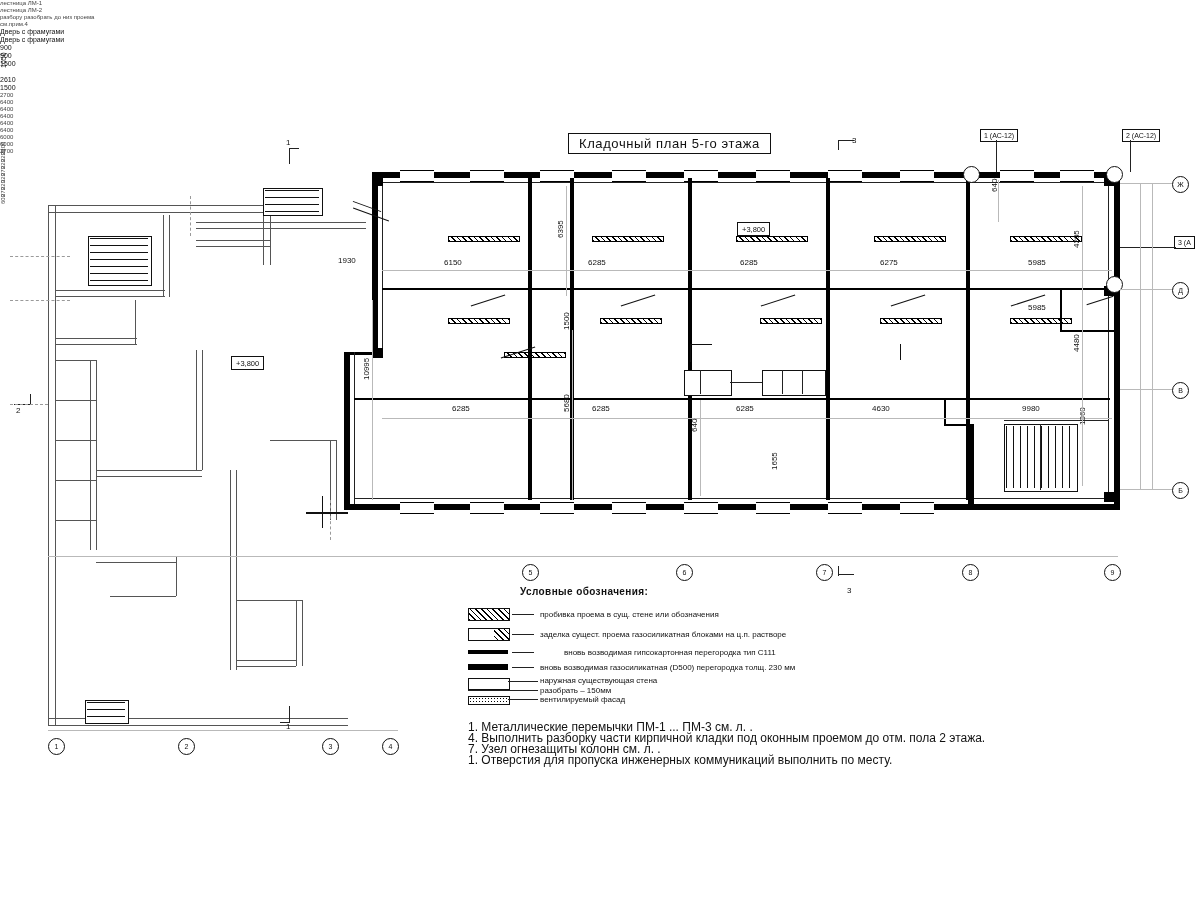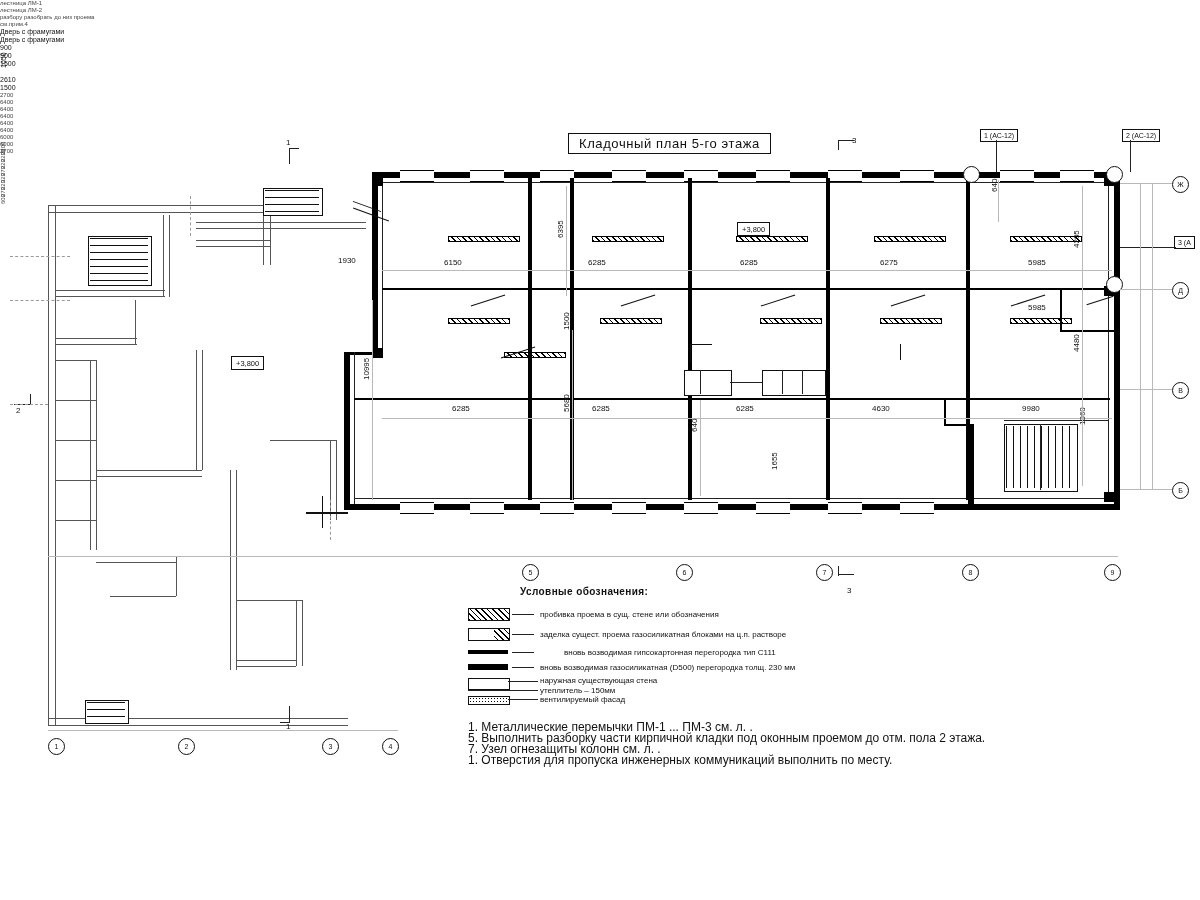--- a/index.html
+++ b/index.html
@@ -440,27 +440,27 @@
   </div>
 
   <div>
     <div class="sw sw-blank" style="left:468px;top:678px;width:40px;height:10px;"></div>
     <div class="ln hl" style="left:508px;top:681px;width:30px;"></div>
     <div class="t" style="left:540px;top:676px;">наружная существующая стена</div>
   </div>
 
   <div>
     <div class="ln hl" style="left:468px;top:690px;width:70px;"></div>
-    <div class="t" style="left:540px;top:686px;">утеплитель – 150мм</div>
+    <div class="t" style="left:540px;top:686px;">разобрать – 150мм</div>
   </div>
 
   <div>
     <div class="sw sw-dots" style="left:468px;top:696px;width:40px;height:7px;"></div>
     <div class="ln hl" style="left:508px;top:699px;width:30px;"></div>
     <div class="t" style="left:540px;top:695px;">вентилируемый фасад</div>
   </div>
 
   <div class="note" style="left:468px;top:722px;">1. Металлические перемычки  ПМ-1 ...  ПМ-3  см. л. .</div>
-  <div class="note" style="left:468px;top:733px;">5. Выполнить разборку части кирпичной кладки под оконным проемом до отм. пола 2 этажа.</div>
+  <div class="note" style="left:468px;top:733px;">4. Выполнить разборку части кирпичной кладки под оконным проемом до отм. пола 2 этажа.</div>
   <div class="note" style="left:468px;top:744px;">7. Узел огнезащиты колонн см. л. .</div>
   <div class="note" style="left:468px;top:755px;">1. Отверстия для пропуска инженерных коммуникаций выполнить по месту.</div>
 
 </div>
 
 </body></html>

